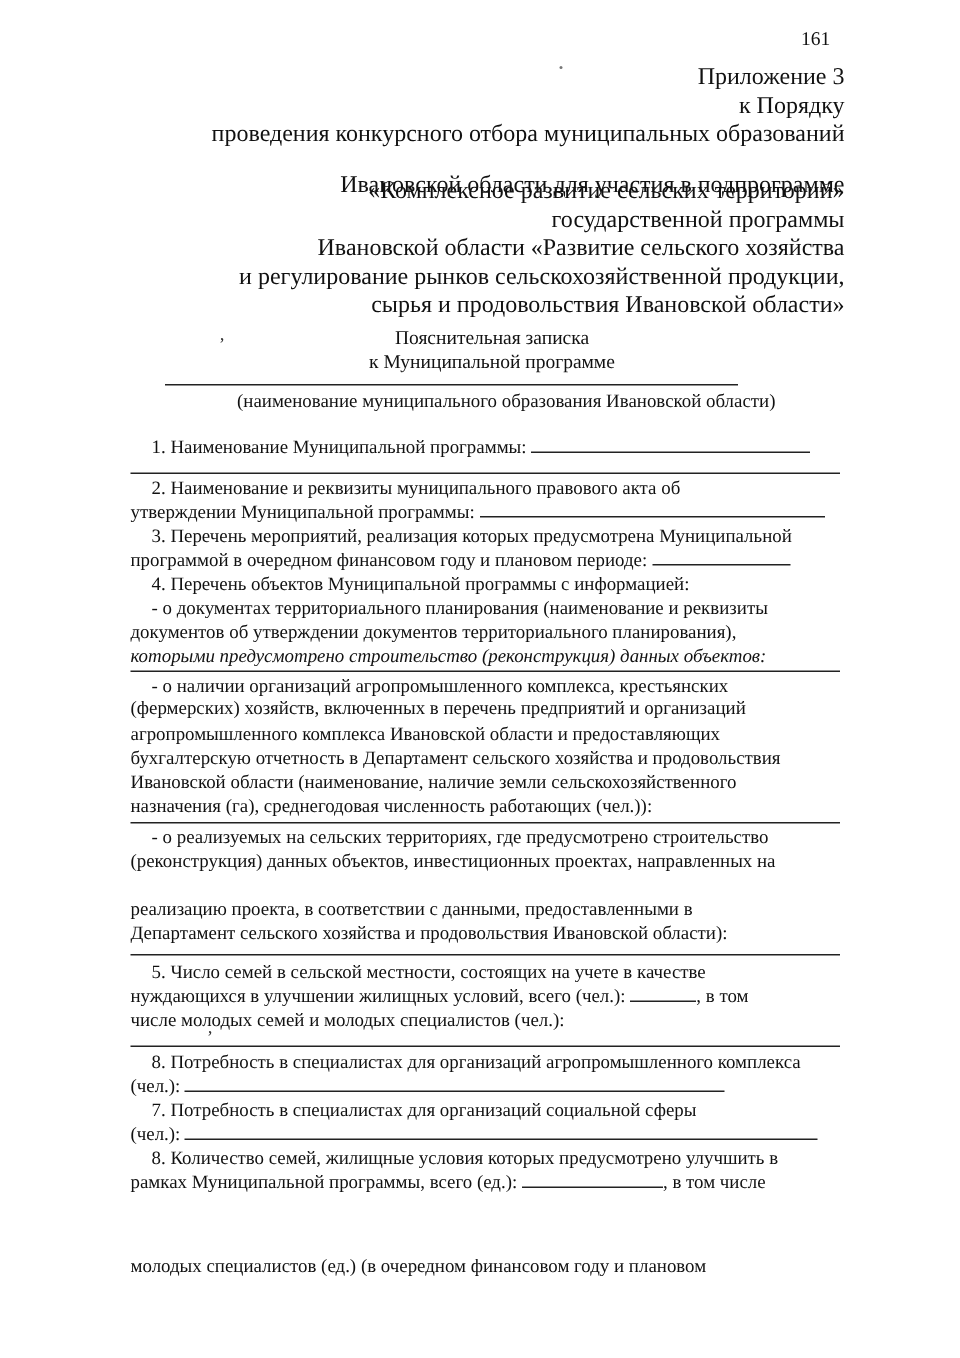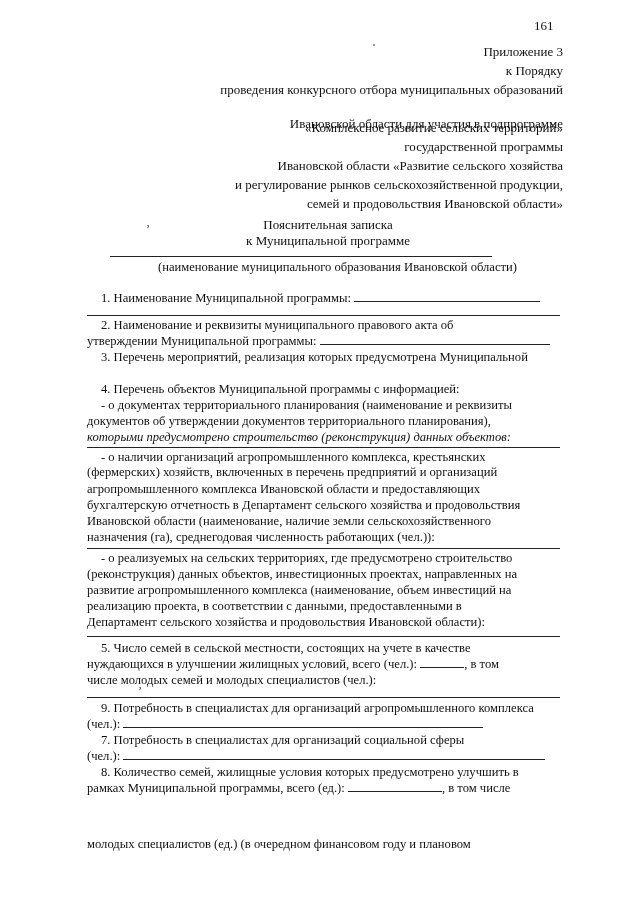--- a/index.html
+++ b/index.html
@@ -4,21 +4,21 @@
   <style>
     html, body { margin: 0; padding: 0; background: #ffffff; }
     body {
       width: 640px; height: 905px; position: relative; overflow: hidden;
       font-family: "Liberation Serif", "DejaVu Serif", serif;
       color: #111111;
     }
     .page { position: absolute; left: 0; top: 0; width: 640px; height: 905px; }
     .abs { position: absolute; white-space: nowrap; }
     .pagenum { left: 534px; top: 18px; font-size: 13px; }
-    .hdr { right: 77px; text-align: right; font-size: 13px; line-height: 19.2px; }
+    .hdr { right: 77px; text-align: right; font-size: 16px; line-height: 19.2px; }
     .title { left: 0; width: 640px; text-align: center; font-size: 13px; line-height: 16px; }
     .body-text { font-size: 12.6px; line-height: 16.1px; }
     .rule { position: absolute; height: 0; border-top: 1px solid #222; }
     .blank { display: inline-block; border-bottom: 1px solid #222; height: 11px; vertical-align: baseline; }
     .mark { position: absolute; font-size: 12px; color: #333; }
     .dot { position: absolute; width: 2px; height: 2px; background: #777; border-radius: 1px; }
   </style>
 </head>
 <body>
 
@@ -29,21 +29,21 @@
 
   <div>
     <div class="abs hdr" style="top:42px;">Приложение 3</div>
     <div class="abs hdr" style="top:61px;">к Порядку</div>
     <div class="abs hdr" style="top:80px;">проведения конкурсного отбора муниципальных образований</div>
     <div class="abs hdr" style="top:114px;">Ивановской области для участия в подпрограмме</div>
     <div class="abs hdr" style="top:118px;">«Комплексное развитие сельских территорий»</div>
     <div class="abs hdr" style="top:137px;">государственной программы</div>
     <div class="abs hdr" style="top:156px;">Ивановской области «Развитие сельского хозяйства</div>
     <div class="abs hdr" style="top:175px;">и регулирование рынков сельскохозяйственной продукции,</div>
-    <div class="abs hdr" style="top:194px;">семей и продовольствия Ивановской области»</div>
+    <div class="abs hdr" style="top:194px;">сырья и продовольствия Ивановской области»</div>
   </div>
 
   <div class="mark" style="left:146px; top:222px;">ʼ</div>
   <div class="abs title" style="top:217px; left:8px;">Пояснительная записка</div>
   <div class="abs title" style="top:233px; left:8px;">к Муниципальной программе</div>
 
   <div class="rule" style="left:110px; width:382px; top:256px;"></div>
   <div class="abs body-text" style="left:110px; top:259px;margin-left:48px;">(наименование муниципального образования Ивановской области)</div>
 
   <div class="abs body-text" style="left:101px; top:290px;">
@@ -53,52 +53,55 @@
 
   <div class="rule" style="left:87px; width:473px; top:315px;"></div>
 
   <div class="abs body-text" style="left:101px; top:317px;">2.  Наименование  и  реквизиты  муниципального правового акта об</div>
   <div class="abs body-text" style="left:87px; top:333px;">
     <span>утверждении Муниципальной программы:</span>
     <span class="blank" style="width:230px;"></span>
   </div>
 
   <div class="abs body-text" style="left:101px; top:349px;">3. Перечень мероприятий, реализация которых предусмотрена Муниципальной</div>
+  <div class="abs body-text" style="left:87px; top:365px;">
+    <span>программой в очередном финансовом году и плановом периоде:</span>
+    <span class="blank" style="width:92px;"></span>
+  </div>
 
   <div class="abs body-text" style="left:101px; top:381px;">4. Перечень объектов Муниципальной программы с информацией:</div>
   <div class="abs body-text" style="left:87px; top:413px;">документов  об  утверждении  документов  территориального  планирования),</div>
   <div class="abs body-text" style="left:101px; top:397px;">- о документах территориального планирования (наименование и реквизиты</div>
   <div class="abs body-text" style="left:87px; top:429px;font-style:italic;">которыми предусмотрено строительство (реконструкция) данных объектов:</div>
   <div class="rule" style="left:87px; width:473px; top:447px;"></div>
 
   <div class="abs body-text" style="left:101px; top:449px;">- о наличии  организаций  агропромышленного  комплекса,  крестьянских</div>
   <div class="abs body-text" style="left:87px; top:464px;text-align:right;">(фермерских)  хозяйств,  включенных  в  перечень  предприятий и организаций</div>
   <div class="abs body-text" style="left:87px; top:481px;">агропромышленного   комплекса  Ивановской   области   и   предоставляющих</div>
   <div class="abs body-text" style="left:87px; top:513px;">Ивановской  области  (наименование,  наличие  земли  сельскохозяйственного</div>
   <div class="abs body-text" style="left:87px; top:497px;">бухгалтерскую отчетность в Департамент сельского хозяйства и продовольствия</div>
   <div class="abs body-text" style="left:87px; top:529px;">назначения (га), среднегодовая численность работающих (чел.)):</div>
   <div class="rule" style="left:87px; width:473px; top:548px;"></div>
 
   <div class="abs body-text" style="left:101px; top:550px;text-align:center;">- о  реализуемых на сельских территориях, где предусмотрено строительство</div>
   <div class="abs body-text" style="left:87px; top:566px;">(реконструкция)  данных  объектов, инвестиционных проектах, направленных на</div>
-  <div class="abs body-text" style="left:87px; top:582px;">развитие  агропромышленного  комплекса  (наименование,  объем инвестиций на</div>
   <div class="abs body-text" style="left:87px; top:598px;">реализацию   проекта,   в   соответствии   с  данными,  предоставленными  в</div>
   <div class="abs body-text" style="left:87px; top:614px;">Департамент сельского хозяйства и продовольствия Ивановской области):</div>
   <div class="rule" style="left:87px; width:473px; top:636px;"></div>
 
   <div class="abs body-text" style="left:101px; top:640px;">5.  Число  семей  в  сельской  местности, состоящих на учете в качестве</div>
   <div class="abs body-text" style="left:87px; top:672px;">числе молодых семей и молодых специалистов (чел.):</div>
   <div class="abs body-text" style="left:87px; top:656px;">
     <span>нуждающихся  в  улучшении  жилищных  условий,  всего (чел.):</span>
     <span class="blank" style="width:44px;"></span><span>, в том</span>
   </div>
   <div class="mark" style="left:138px; top:684px;">ʼ</div>
   <div class="rule" style="left:87px; width:473px; top:697px;"></div>
 
-  <div class="abs body-text" style="left:101px; top:700px;">9. Потребность в специалистах для организаций агропромышленного комплекса</div>
+  <div class="abs body-text" style="left:101px; top:700px;">8. Потребность в специалистах для организаций агропромышленного комплекса</div>
   <div class="abs body-text" style="left:87px; top:716px;">
     <span>(чел.):</span>
     <span class="blank" style="width:360px;"></span>
   </div>
 
   <div class="abs body-text" style="left:101px; top:732px;">7.  Потребность в специалистах для организаций социальной сферы</div>
   <div class="abs body-text" style="left:87px; top:748px;">
     <span>(чел.):</span>
     <span class="blank" style="width:422px;"></span>
   </div>

